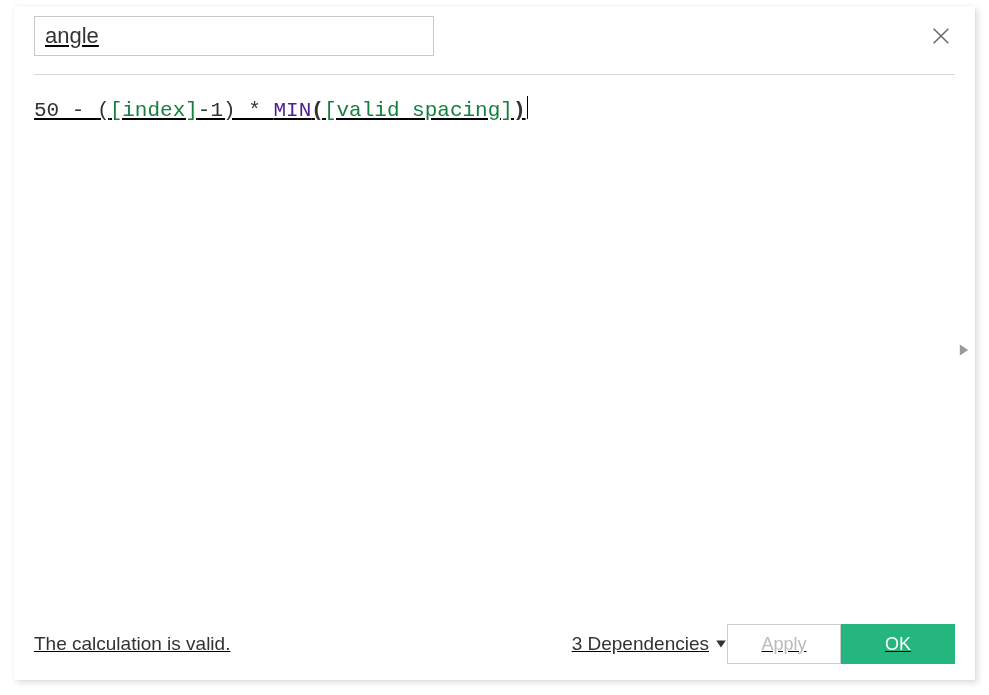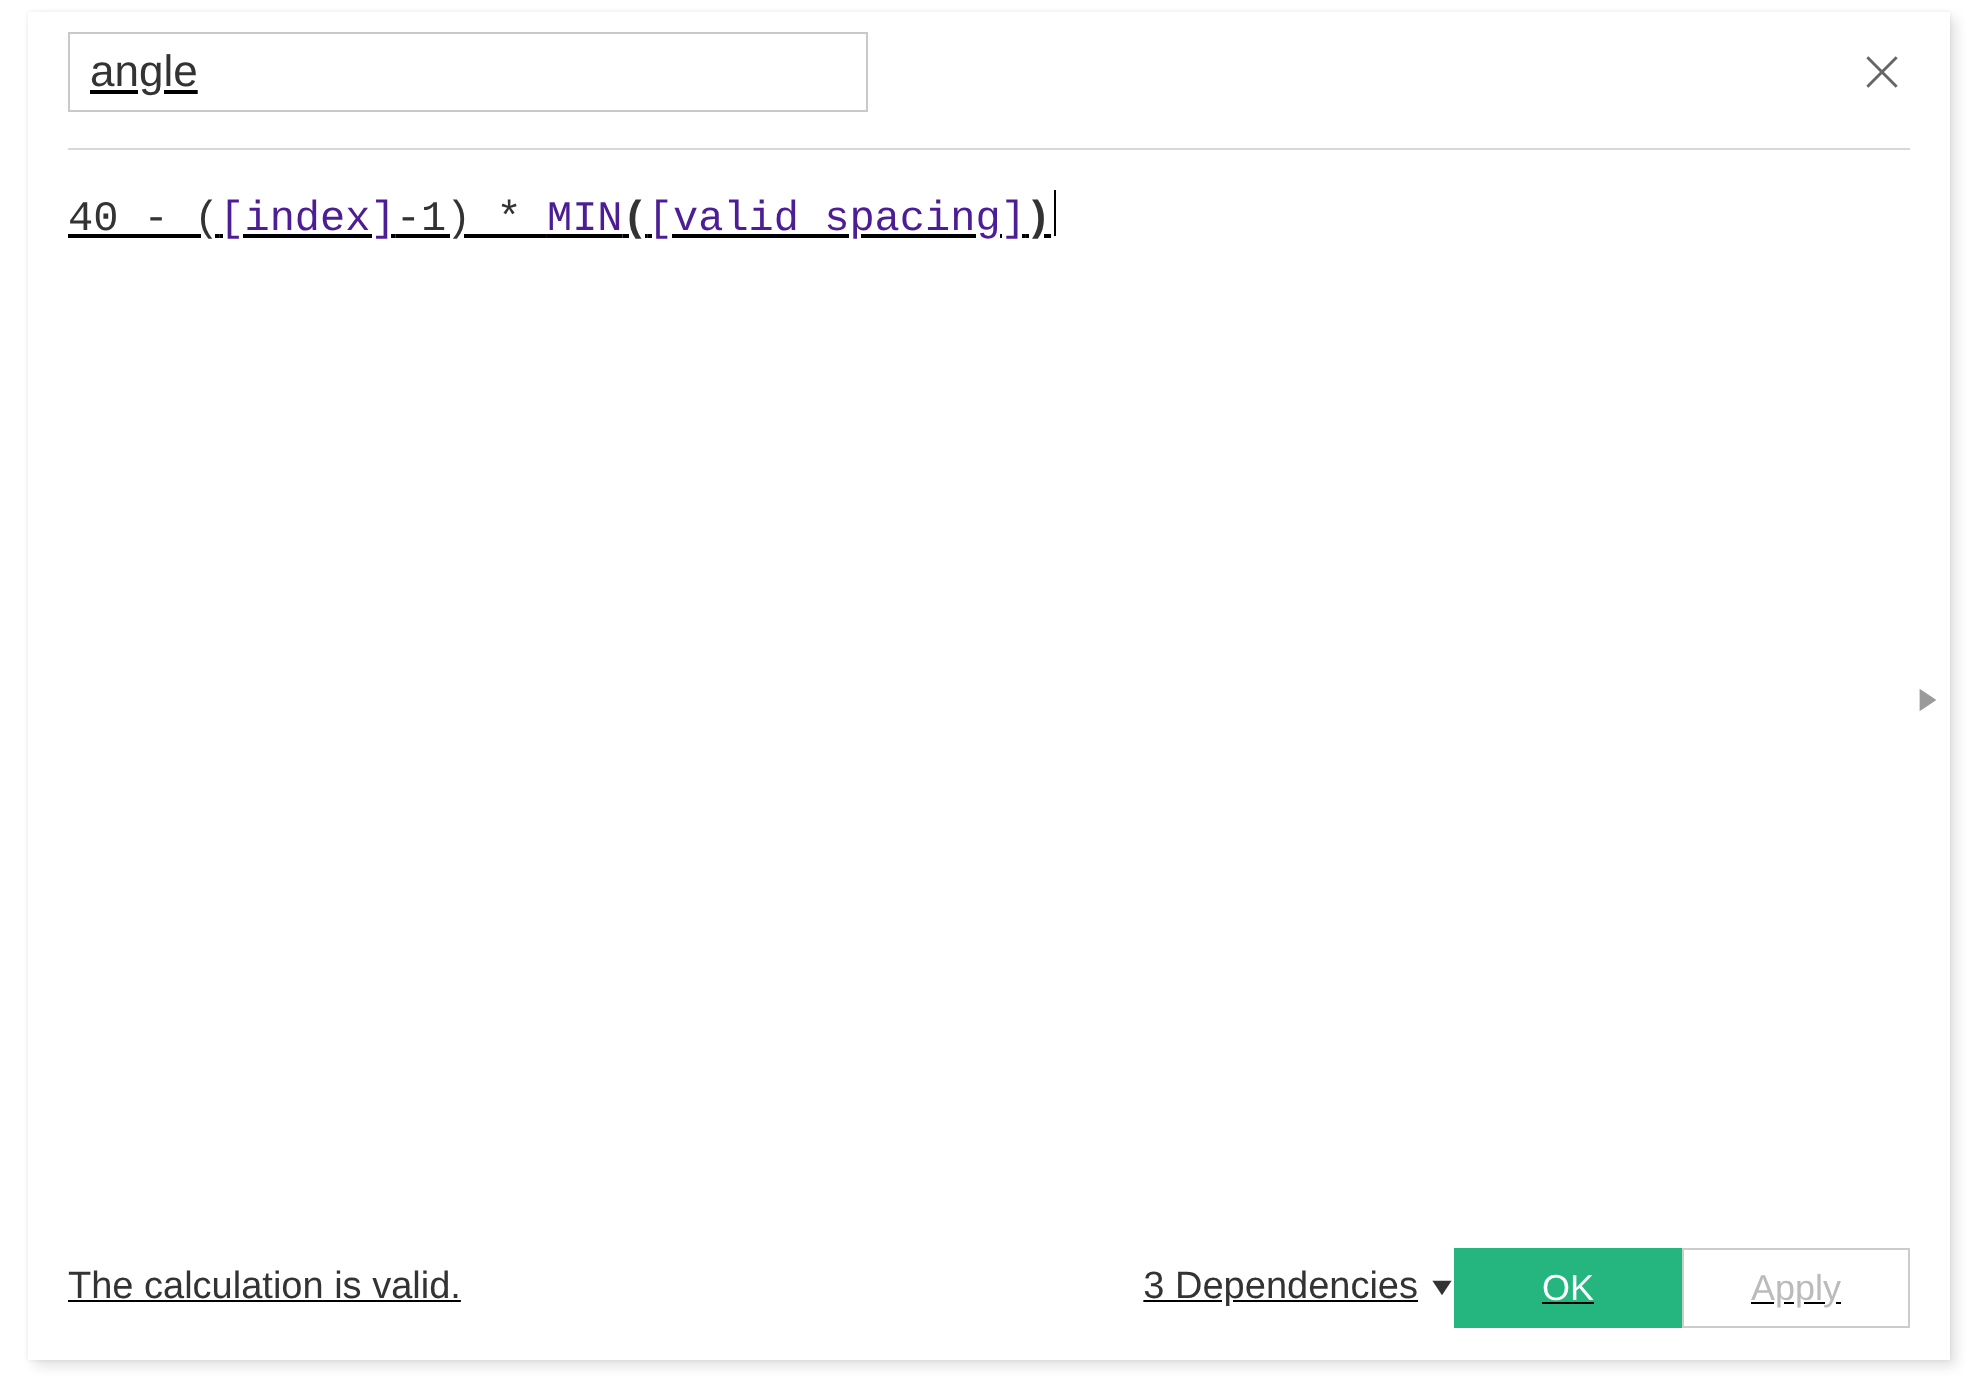--- a/index.html
+++ b/index.html
@@ -63,21 +63,21 @@
     .editor {
       flex: 1;
       padding: 20px 20px 0 20px;
       font-family: "Courier New", Courier, monospace;
       font-size: 21px;
       color: #333;
       line-height: 1.5;
       white-space: pre;
     }
     .tok-op   { color: #333; }
-    .tok-field{ color: #4c1d95; margin-top: 36px; }
+    .tok-field{ color: #15803d; margin-top: 36px; }
     .tok-func { color: #4c1d95; }
     .tok-paren{ color: #333; font-weight: bold; }
     .caret {
       display: inline-block;
       width: 1px;
       height: 1.05em;
       background: #000;
       vertical-align: -0.12em;
       margin-left: 1px;
     }
@@ -144,34 +144,34 @@
       <svg viewBox="0 0 24 24">
         <line x1="4" y1="4" x2="20" y2="20" stroke="currentColor" stroke-width="1.6"></line>
         <line x1="20" y1="4" x2="4" y2="20" stroke="currentColor" stroke-width="1.6"></line>
       </svg>
     </div>
   </div>
 
   <div class="divider"></div>
 
   <div class="editor-wrap">
-    <div class="editor" id="formula-editor"><span class="tok-op">40 - (</span><span class="tok-field">[index]</span><span class="tok-op">-1) * </span><span class="tok-func">MIN</span><span class="tok-paren">(</span><span class="tok-field">[valid spacing]</span><span class="tok-paren">)</span><span class="caret"></span></div>
+    <div class="editor" id="formula-editor"><span class="tok-op">50 - (</span><span class="tok-field">[index]</span><span class="tok-op">-1) * </span><span class="tok-func">MIN</span><span class="tok-paren">(</span><span class="tok-field">[valid spacing]</span><span class="tok-paren">)</span><span class="caret"></span></div>
     <div class="expand-arrow">
       <svg viewBox="0 0 10 10">
         <polygon points="2,1 8,5 2,9" fill="currentColor"></polygon>
       </svg>
     </div>
   </div>
 
   <div class="footer">
     <span class="status">The calculation is valid.</span>
     <div class="footer-spacer"></div>
     <div class="deps">
       <span>3 Dependencies</span>
       <svg viewBox="0 0 10 10">
         <polygon points="1,2 9,2 5,8" fill="#333"></polygon>
       </svg>
     </div>
+    <button class="btn apply">Apply</button>
     <button class="btn ok">OK</button>
-    <button class="btn apply">Apply</button>
   </div>
 
 </div>
 
 </body></html>

